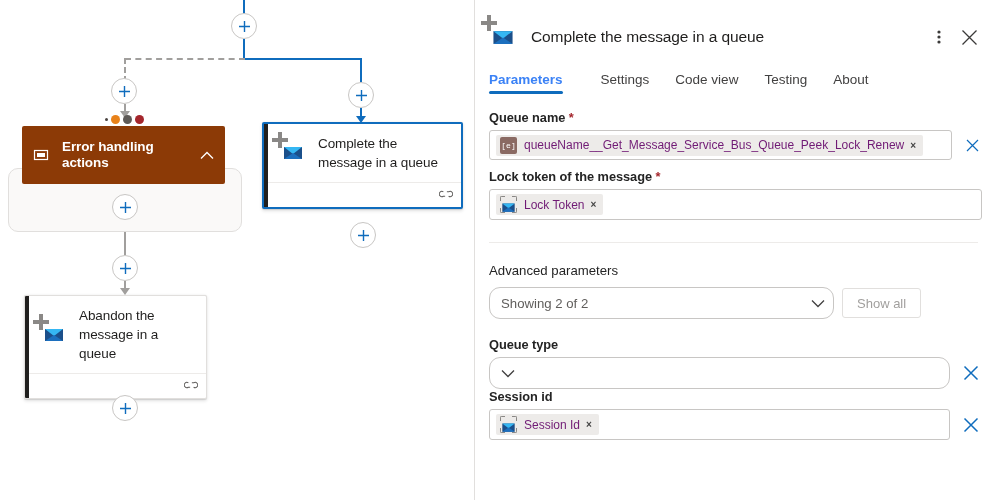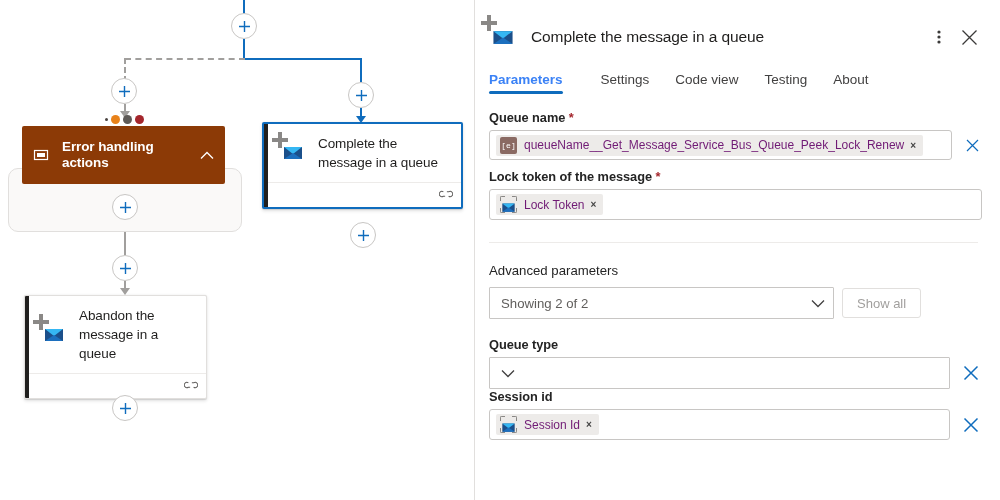--- a/index.html
+++ b/index.html
@@ -262,21 +262,21 @@
     margin: 22px 4px 20px 0;
   }
   .section-label {
     font-size: 13.2px; color: #242424; margin-bottom: 9px;
   }
   .adv-row { display: flex; align-items: center; gap: 8px; }
   .select-box {
     flex: 1 1 auto;
     height: 32px;
     border: 1px solid #c8c6c4;
-    border-radius: 1px;
+    border-radius: 11px;
     background: #ffffff;
     display: flex; align-items: center;
     padding: 0 8px 0 11px;
     cursor: pointer;
   }
   .select-value { flex: 1 1 auto; font-size: 13.2px; color: #605e5c; }
   .select-value.dark { color: #201f1e; }
   .btn {
     height: 30px;
     border: 1px solid #c8c6c4;

